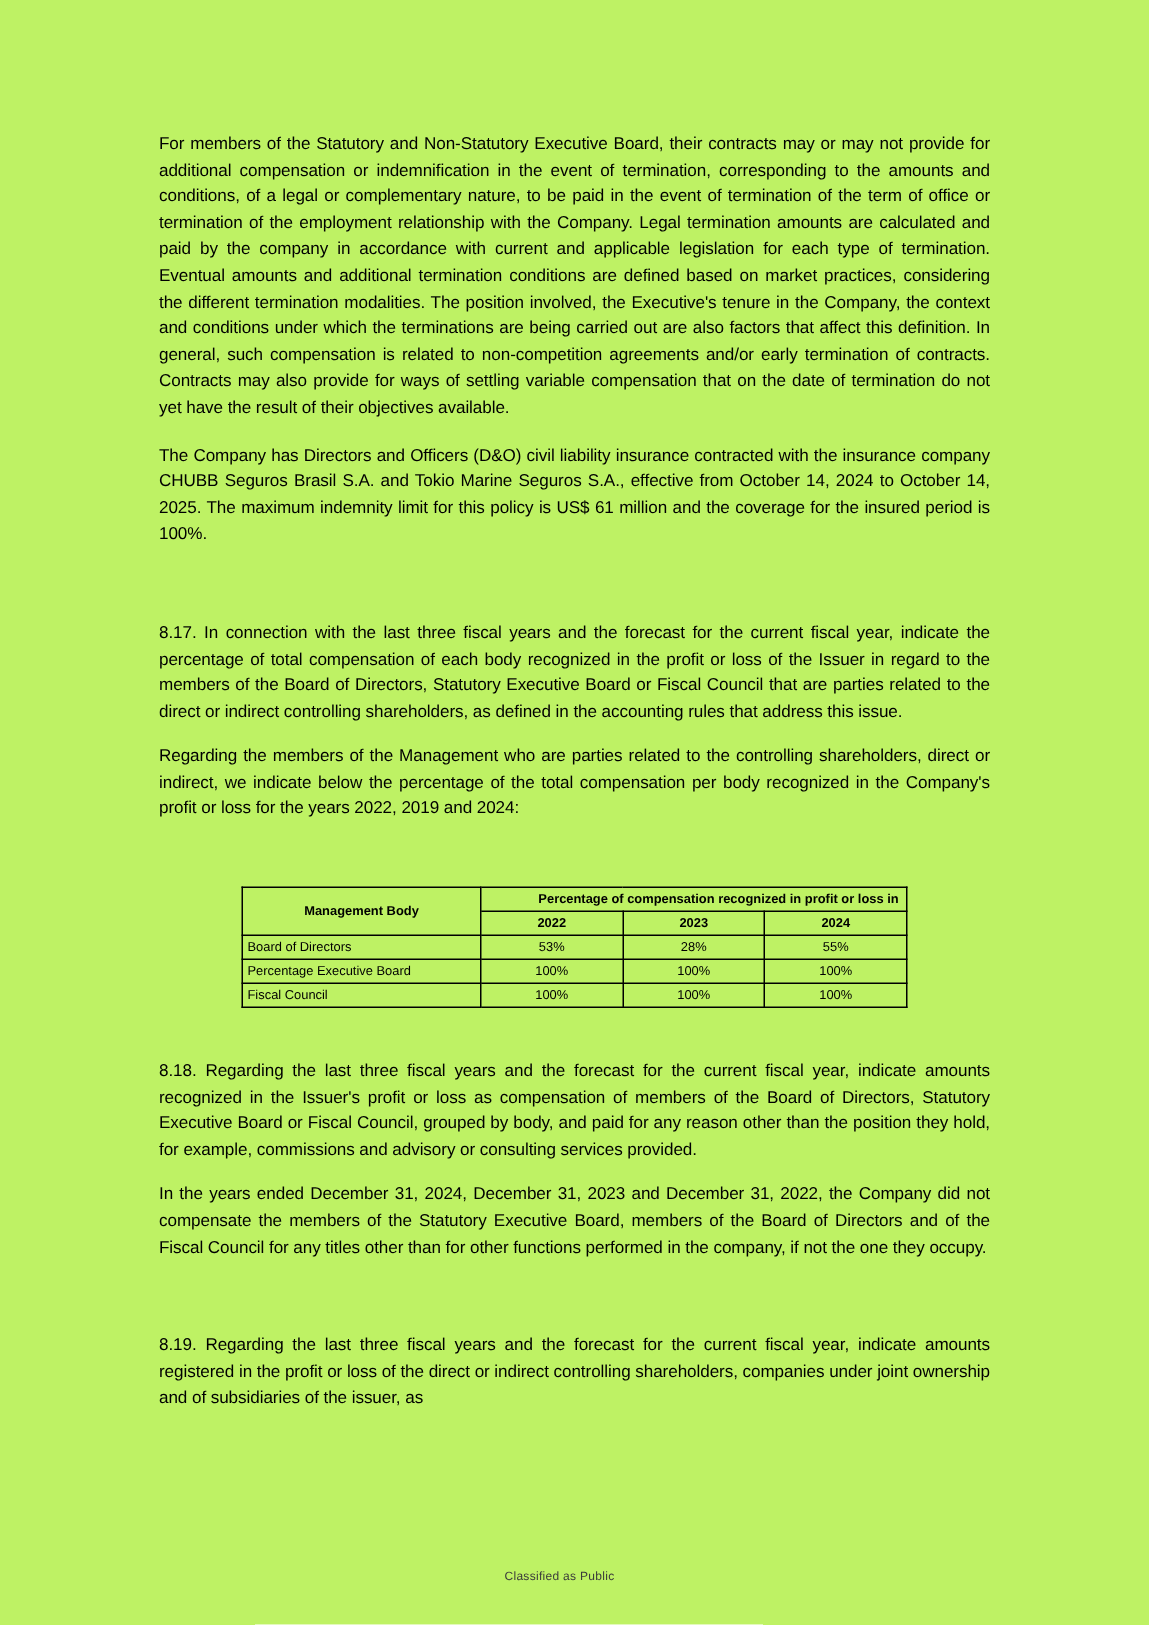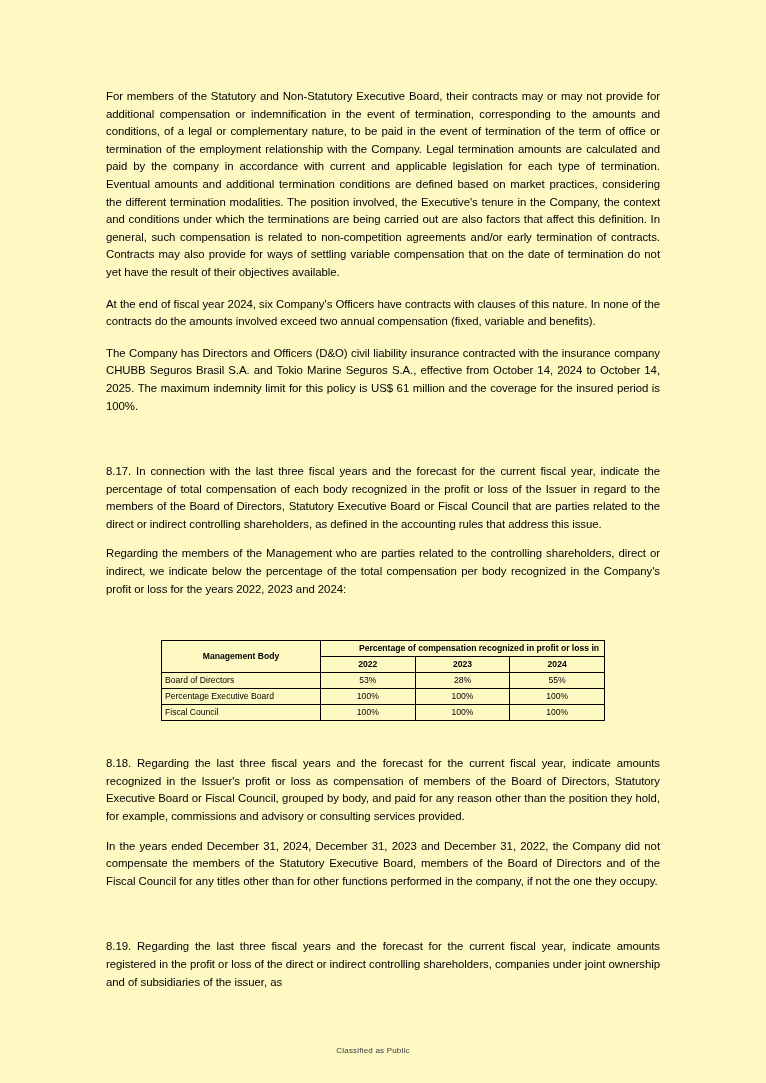--- a/index.html
+++ b/index.html
@@ -9,21 +9,21 @@
   }
   body {
     font-family: "Liberation Sans", sans-serif;
     color: #000000;
   }
   .page {
     position: relative;
     width: 766px;
     height: 1083px;
     margin: 0 auto;
-    background: #fef9c3;
+    background: #bef264;
     overflow: hidden;
     box-sizing: border-box;
   }
   .content {
     position: absolute;
     left: 106px;
     top: 88px;
     width: 554px;
   }
   p.para {
@@ -94,27 +94,26 @@
     letter-spacing: 0.2px;
   }
 </style>
 </head>
 <body>
 
 <div class="page">
   <div class="content">
 
     <p class="para">For members of the Statutory and Non-Statutory Executive Board, their contracts may or may not provide for additional compensation or indemnification in the event of termination, corresponding to the amounts and conditions, of a legal or complementary nature, to be paid in the event of termination of the term of office or termination of the employment relationship with the Company. Legal termination amounts are calculated and paid by the company in accordance with current and applicable legislation for each type of termination. Eventual amounts and additional termination conditions are defined based on market practices, considering the different termination modalities. The position involved, the Executive's tenure in the Company, the context and conditions under which the terminations are being carried out are also factors that affect this definition. In general, such compensation is related to non-competition agreements and/or early termination of contracts. Contracts may also provide for ways of settling variable compensation that on the date of termination do not yet have the result of their objectives available.</p>
-    <p class="para">At the end of fiscal year 2024, six Company's Officers have contracts with clauses of this nature. In none of the contracts do the amounts involved exceed two annual compensation (fixed, variable and benefits).</p>
     <p class="para">The Company has Directors and Officers (D&amp;O) civil liability insurance contracted with the insurance company CHUBB Seguros Brasil S.A. and Tokio Marine Seguros S.A., effective from October 14, 2024 to October 14, 2025. The maximum indemnity limit for this policy is US$ 61 million and the coverage for the insured period is 100%.</p>
 
     <div class="spacer-lg"></div>
 
     <p class="heading">8.17.  In connection with the last three fiscal years and the forecast for the current fiscal year, indicate the percentage of total compensation of each body recognized in the profit or loss of the Issuer in regard to the members of the Board of Directors, Statutory Executive Board or Fiscal Council that are parties related to the direct or indirect controlling shareholders, as defined in the accounting rules that address this issue.</p>
-    <p class="para">Regarding the members of the Management who are parties related to the controlling shareholders, direct or indirect, we indicate below the percentage of the total compensation per body recognized in the Company's profit or loss for the years 2022, 2023 and 2024:</p>
+    <p class="para">Regarding the members of the Management who are parties related to the controlling shareholders, direct or indirect, we indicate below the percentage of the total compensation per body recognized in the Company's profit or loss for the years 2022, 2019 and 2024:</p>
 
     <div class="spacer-md"></div>
 
     <div class="table-wrap">
       <table class="comp-table">
         <tbody>
           <tr>
             <th class="hdr-body" rowspan="2">Management Body</th>
             <th class="hdr-span" colspan="3">Percentage of compensation recognized in profit or loss in</th>
           </tr>

